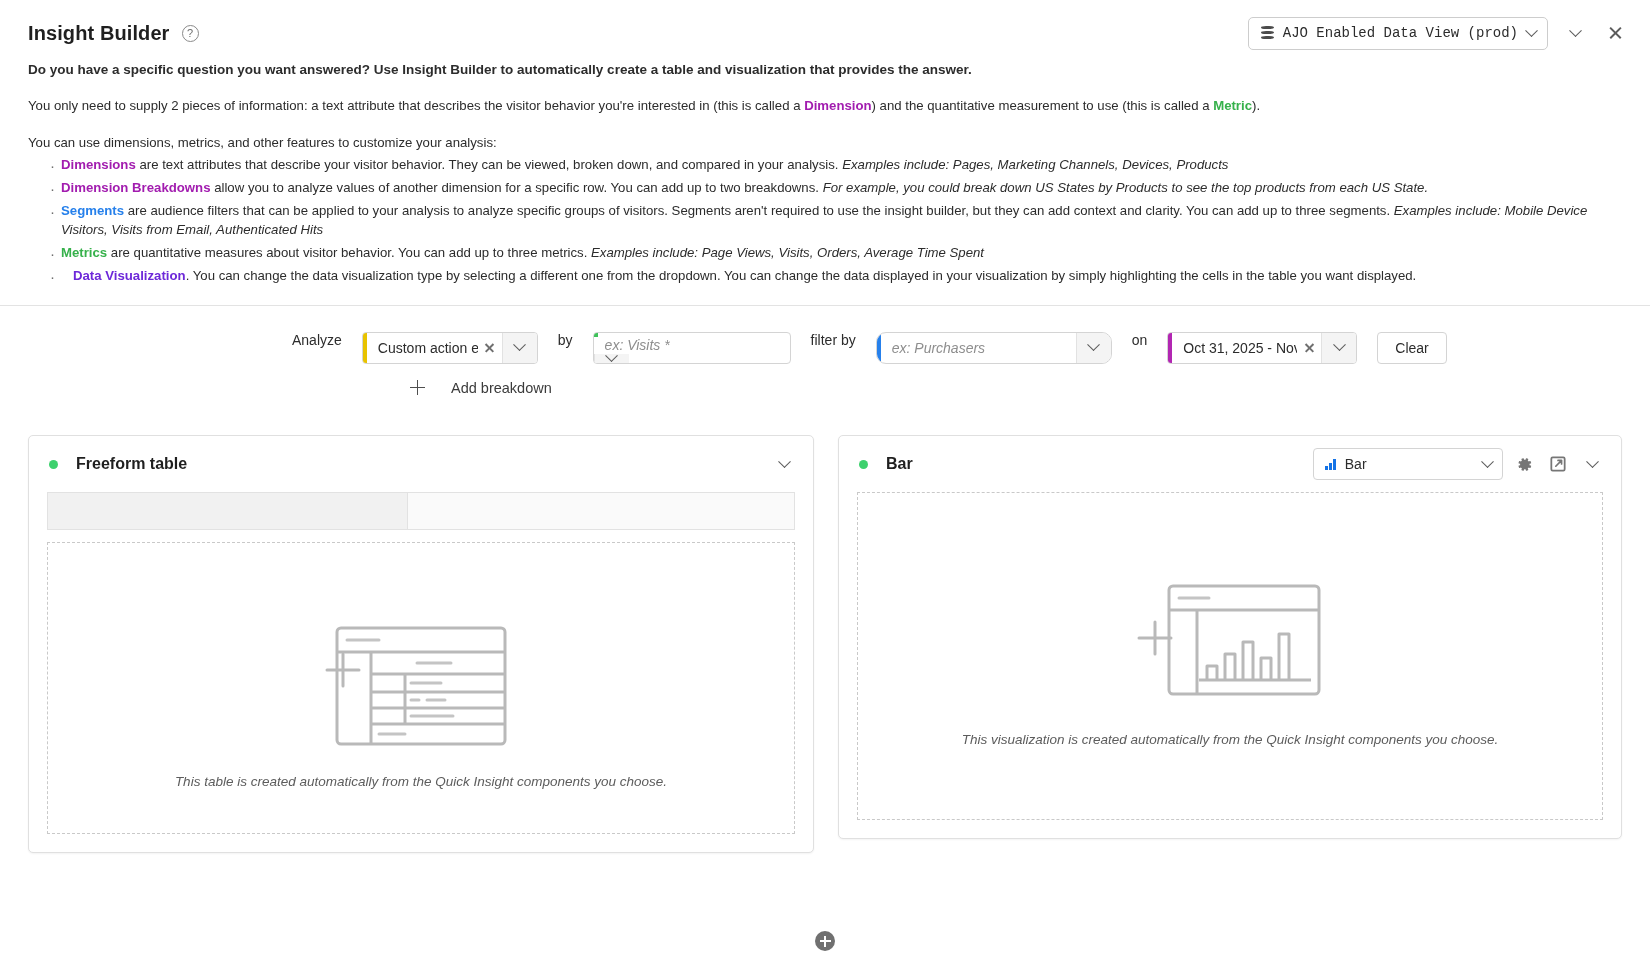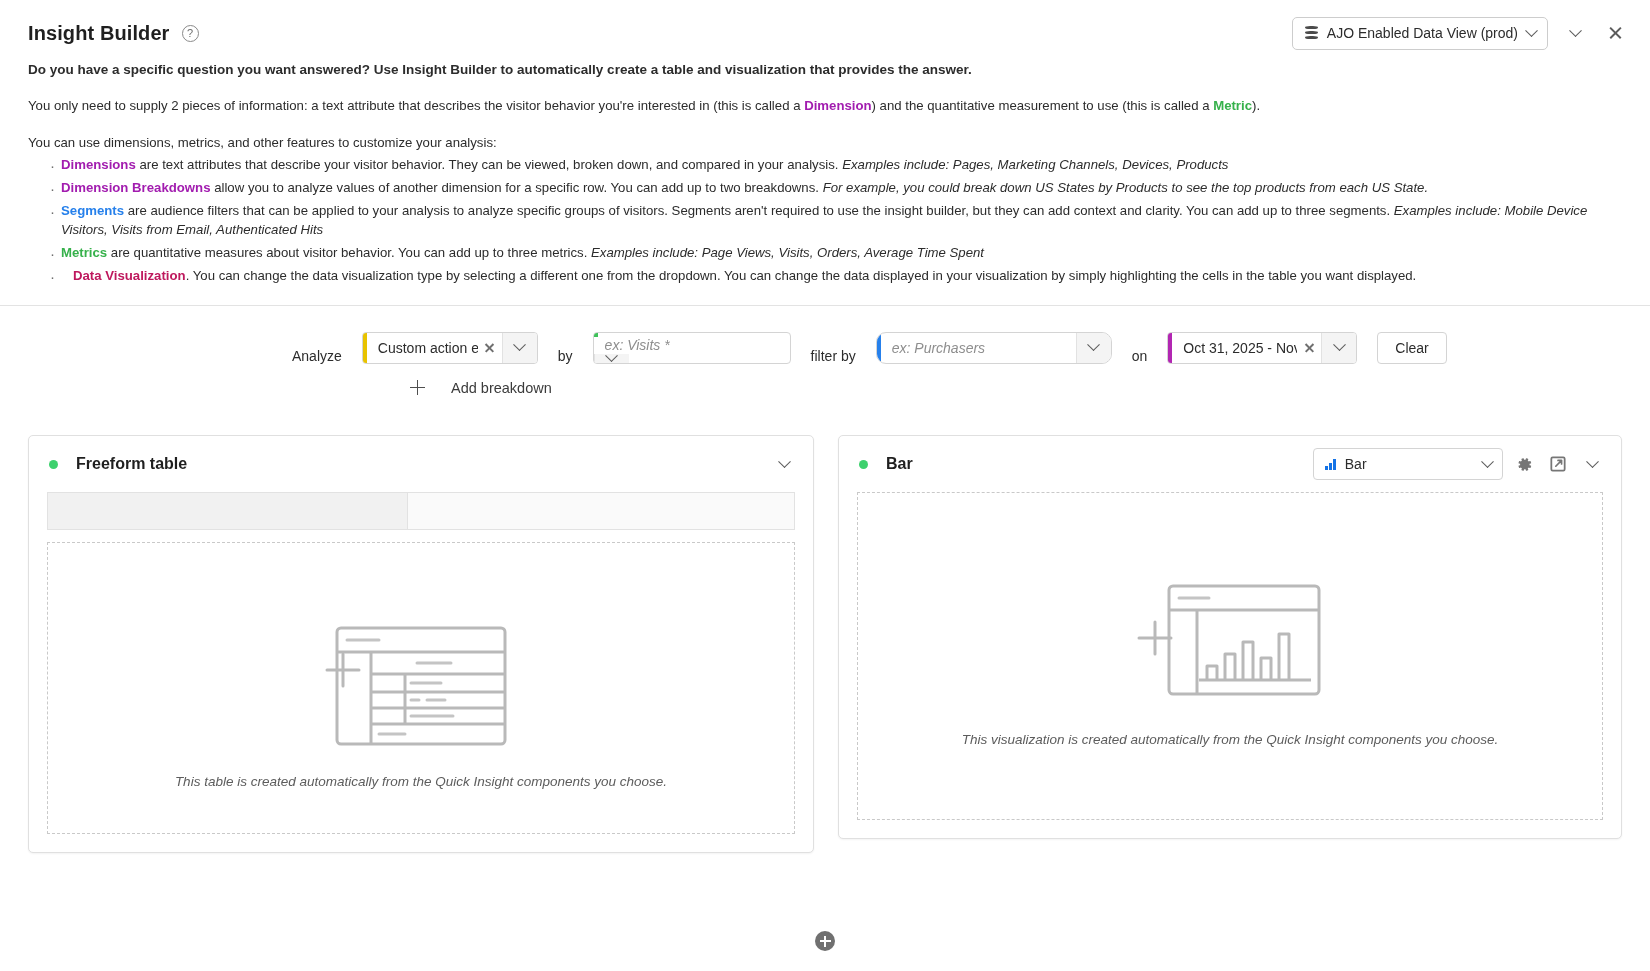--- a/index.html
+++ b/index.html
@@ -58,20 +58,21 @@
     gap: 9px;
     border: 1px solid #cdcdcd;
     border-radius: 5px;
     background: #fff;
     height: 33px;
     padding: 0 11px 0 12px;
     font-size: 14px;
     color: #2c2c2c;
     cursor: pointer;
     white-space: nowrap;
+    font-family: Liberation Mono, monospace;
   }
   .db-icon { display: inline-block; width: 13px; height: 14px; position: relative; }
   .db-icon i {
     position: absolute; left: 0; width: 13px; height: 3.2px;
     background: #4b4b4b; border-radius: 50%/60%; display:block;
   }
   .db-icon i:nth-child(1){ top: 0; }
   .db-icon i:nth-child(2){ top: 5px; }
   .db-icon i:nth-child(3){ top: 10px; }
   .chev {
@@ -109,31 +110,31 @@
   .desc li { position: relative; padding-left: 11px; margin-bottom: 4.5px; }
   .desc li::before {
     content: "·"; position: absolute; left: 0; top: -1px;
     color: #6e6e6e; font-size: 15px;
   }
   .kw { font-weight: bold; }
   .kw-dim   { color: #a21caf; }
   .kw-metric{ color: #36b14b; }
   .kw-seg   { color: #2680eb; }
   .kw-date  { color: #c63bc6; }
-  .kw-dark  { color: #be185d; padding-left: 12px; }
+  .kw-dark  { color: #6d28d9; padding-left: 12px; }
   em { font-style: italic; }
 
   
   .builder {
     flex: 0 0 auto;
     padding: 26px 0 8px 0;
   }
   .builder-row {
     display: flex;
-    align-items: flex-end;
+    align-items: flex-start;
     gap: 20px;
     padding-left: 292px;
   }
   .qlabel { font-size: 14px; color: #2c2c2c; white-space: nowrap; }
   .field {
     display: flex;
     align-items: stretch;
     height: 32px;
     border: 1px solid #d4d4d4;
     border-radius: 4px;

